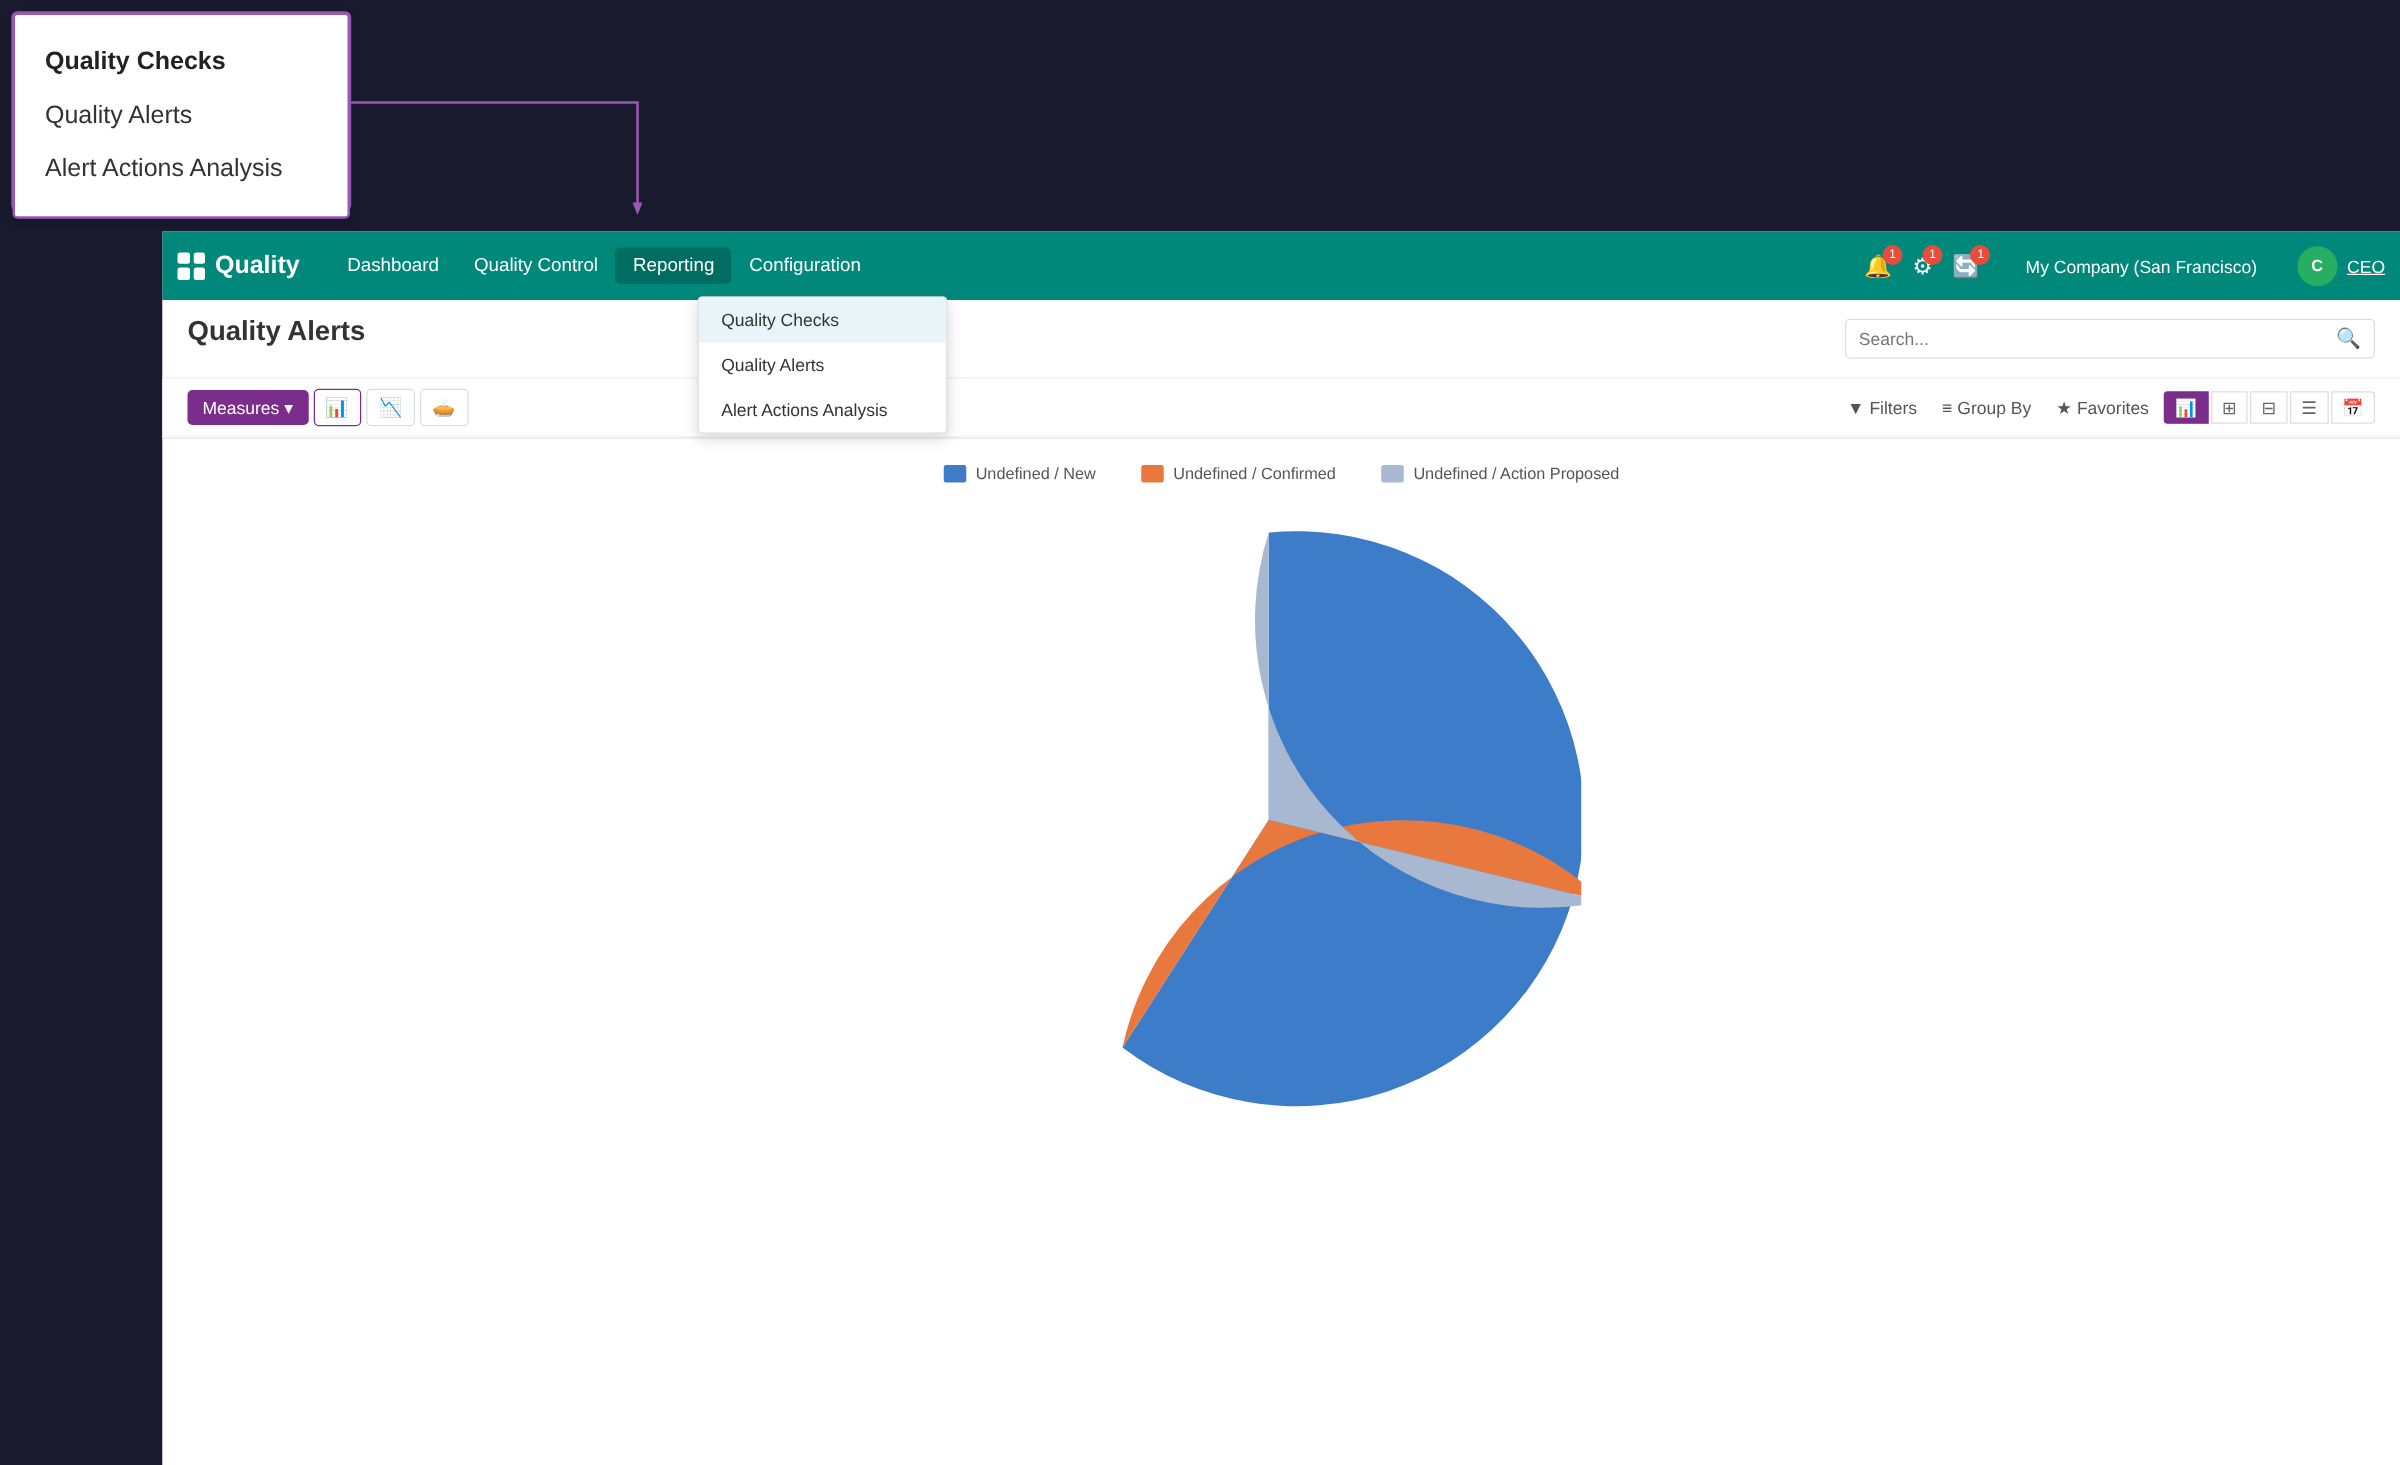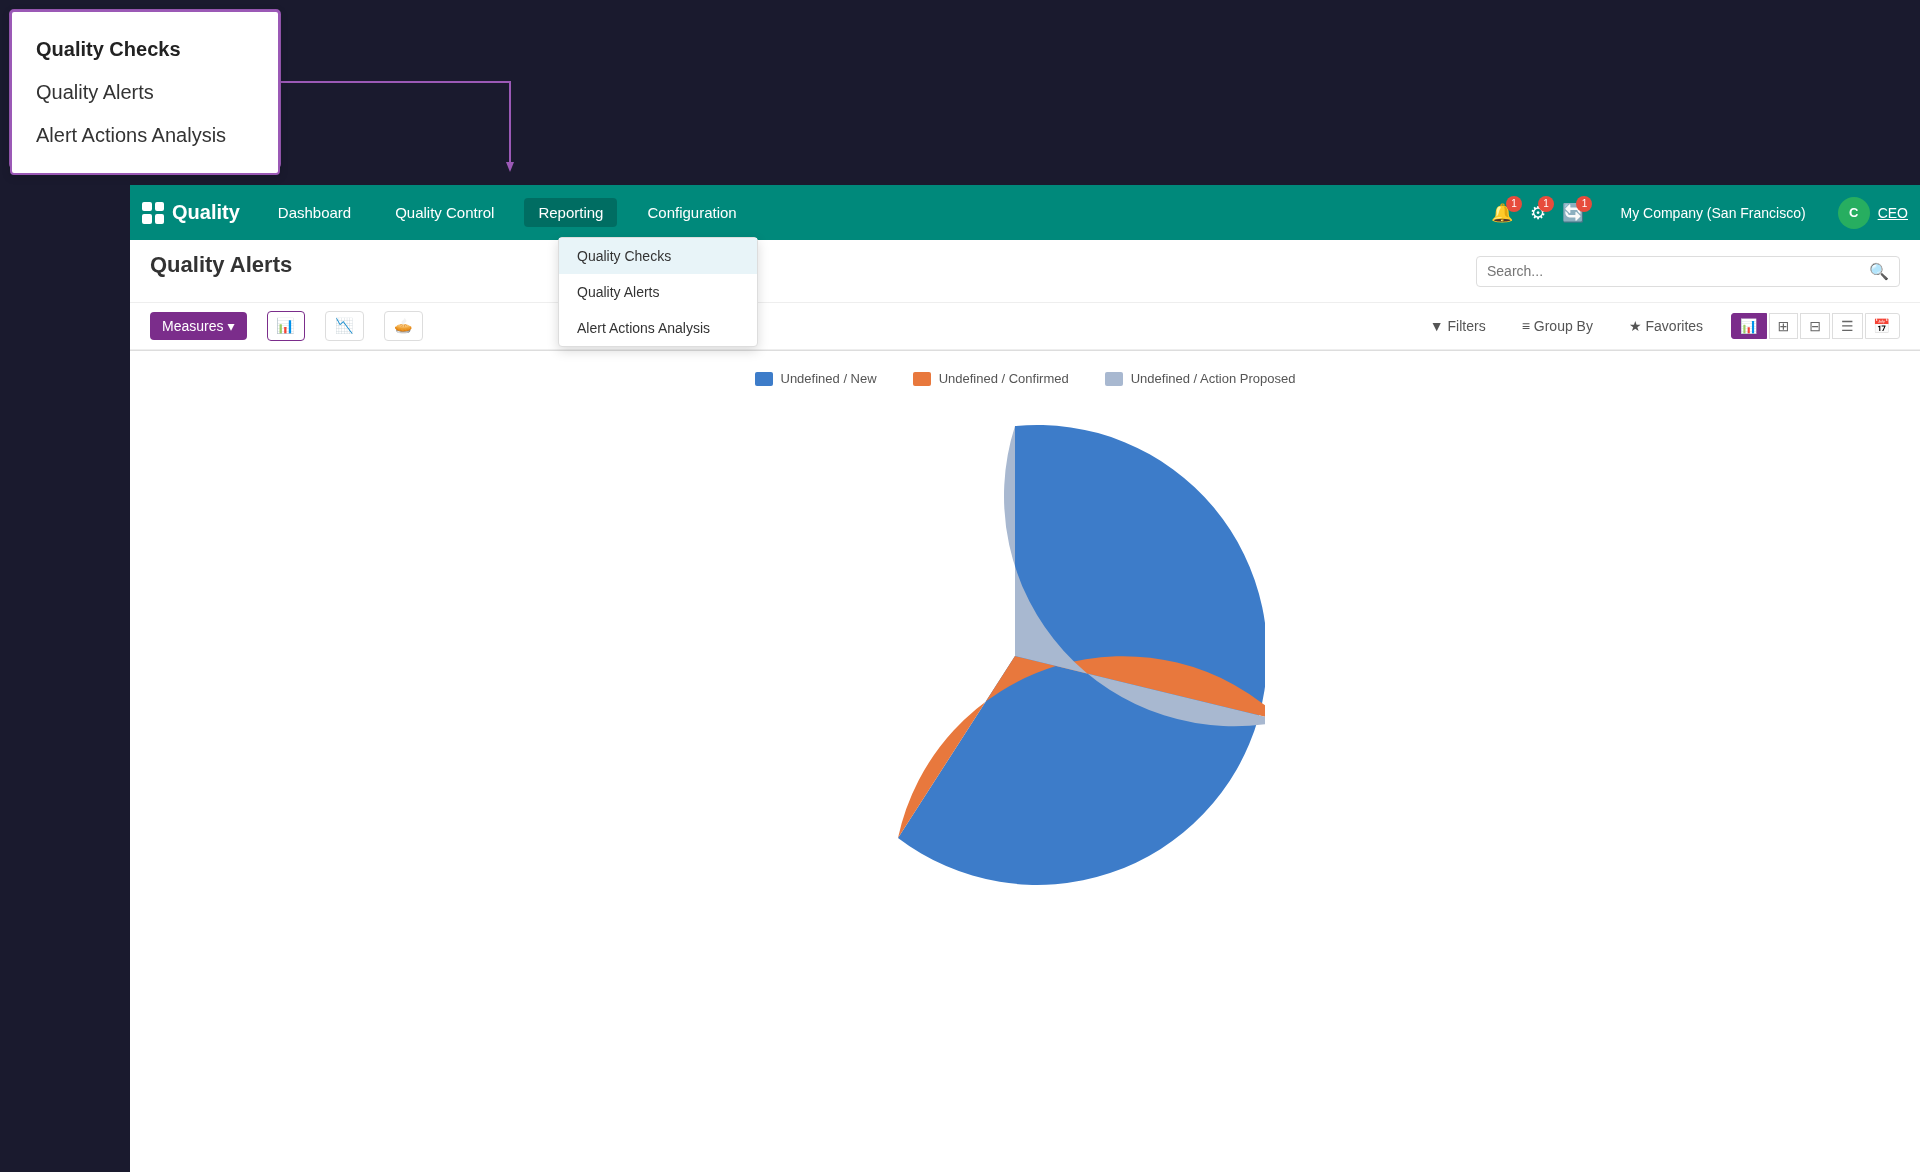--- a/index.html
+++ b/index.html
@@ -74,21 +74,21 @@
       width: 22px;
       height: 22px;
     }
     .brand-icon span {
       background: white;
       border-radius: 2px;
     }
     .nav-items {
       display: flex;
       align-items: center;
-      gap: 16px;
+      gap: 0;
       flex: 1;
     }
     .nav-item {
       color: white;
       font-size: 15px;
       padding: 6px 14px;
       border-radius: 4px;
       cursor: pointer;
       white-space: nowrap;
     }
@@ -347,21 +347,21 @@
 
     <div style="display:flex; align-items:center; padding: 12px 20px; gap:16px; border-bottom:1px solid #eee;">
       <div class="page-title">Quality Alerts</div>
       <div style="flex:1"></div>
       <div class="search-right">
         <input class="search-input" type="text" placeholder="Search..." style="">
         <span style="color:#999; font-size:16px;">🔍</span>
       </div>
     </div>
 
-    <div style="display:flex; align-items:center; padding: 8px 20px; gap:20px; background:white; border-bottom:1px solid #eee;">
+    <div style="display:flex; align-items:center; padding: 8px 20px; gap:4px; background:white; border-bottom:1px solid #eee;">
       <button class="measures-btn">Measures</button>
       <button class="icon-btn active" title="Bar chart">📊</button>
       <button class="icon-btn" title="Stacked bar">📉</button>
       <button class="icon-btn" title="Pie chart">🥧</button>
       <div style="flex:1"></div>
       <div class="filter-btn">
         <span>▼</span>
         <span>Filters</span>
       </div>
       <div class="filter-btn">

